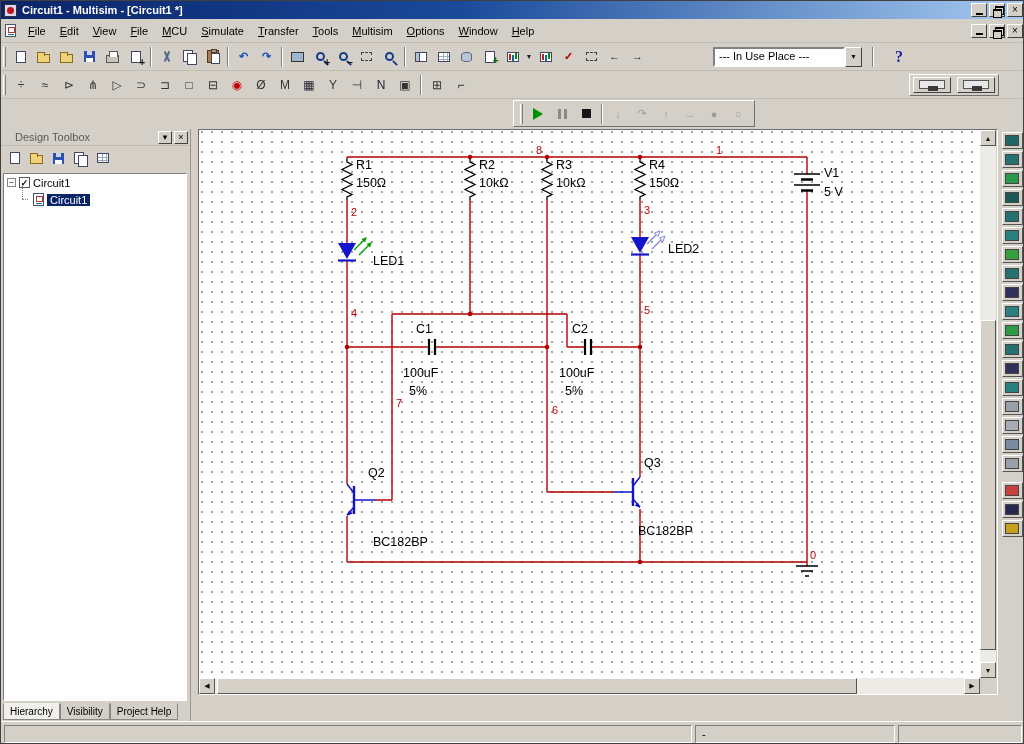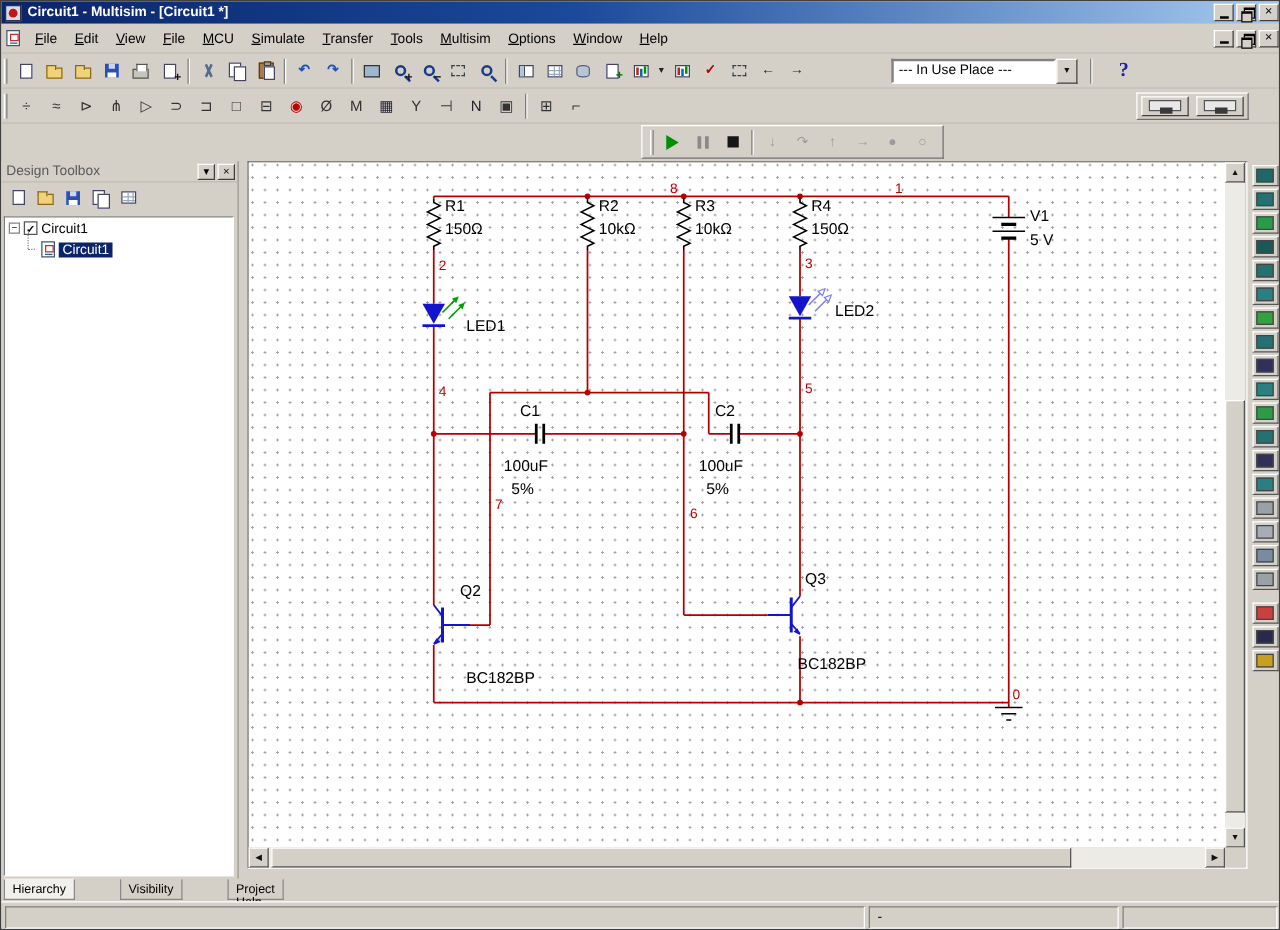--- a/index.html
+++ b/index.html
@@ -109,37 +109,37 @@
   .ic-pause { width:9px; height:10px; border-left:3px solid #8a8a8a; border-right:3px solid #8a8a8a; }
   .ic-stop { width:9px; height:9px; background:#161616; }
   .gray-g { color:#9b9b9b; font-size:11px; }
 
   
   #workspace { position:absolute; left:0; top:128px; width:1024px; height:592px; background:#d4d0c8; }
 
   
   #design-toolbox { position:absolute; left:0; top:0; width:190px; height:592px; background:#d4d0c8;
     border-right:1px solid #9a968e; }
-  #dt-header { height:17px; display:flex; align-items:center; font-size:11px; color:#5a5a5a; padding-left:4px;
+  #dt-header { height:17px; display:flex; align-items:center; font-size:11px; color:#5a5a5a; padding-left:14px;
     border-bottom:1px solid #c0bcb4; }
   .hbtn { width:14px; height:13px; margin-right:2px; background:#d4d0c8; border:1px solid; border-color:#fff #404040 #404040 #fff;
     display:flex; align-items:center; justify-content:center; font-size:9px; line-height:9px; color:#000; }
   #dt-header .sp { margin-left:auto; display:flex; }
   #dt-tools { height:24px; display:flex; align-items:center; padding-left:3px; gap:1px; }
   #dt-tools .tbtn { width:21px; height:20px; }
   #dt-tree { position:absolute; left:2px; right:3px; top:44px; bottom:20px; background:#fff;
     border:1px solid; border-color:#808080 #fff #fff #808080; font-size:11px; overflow:hidden; }
   .trow { display:flex; align-items:center; height:17px; padding-left:3px; gap:3px; }
   .exp { width:9px; height:9px; border:1px solid #848484; background:#fff; font:8px/7px "Liberation Sans",sans-serif; text-align:center; color:#000; }
   .cb  { width:11px; height:11px; border:1px solid #555; background:#fff; font:bold 9px/10px "Liberation Sans",sans-serif; text-align:center; color:#000; }
   .tc { position:relative; width:14px; height:17px; }
   .tc::before { content:""; position:absolute; left:6px; top:-6px; height:14px; border-left:1px dotted #888; }
   .tc::after  { content:""; position:absolute; left:6px; top:8px; width:6px; border-top:1px dotted #888; }
   .sel { background:#0a246a; color:#fff; padding:0 3px; }
-  #dt-tabs { position:absolute; left:2px; bottom:1px; display:flex;gap:36px; }
+  #dt-tabs { position:absolute; left:2px; bottom:1px; display:flex; }
   .dtab { height:17px; padding:2px 6px; font-size:10px; background:#d4d0c8; border:1px solid #888; border-top:1px solid #d4d0c8; color:#000; }
   .dtab.active { background:#f2f0ec; border-top:1px solid #f2f0ec; position:relative; }
 
   
   #canvas-frame { position:absolute; left:197px; top:0; width:800px; height:566px;
     border:1px solid; border-color:#6a6a6a #fff #fff #6a6a6a; background:#d4d0c8; }
   #canvas { position:absolute; left:0; top:0; width:781px; height:548px; background:#fff;
     background-image:radial-gradient(circle, #a3a3a3 0.9px, transparent 1.05px);
     background-size:10px 10px; background-position:8px 7px; overflow:hidden; }
   #canvas svg { position:absolute; left:0; top:0; }

